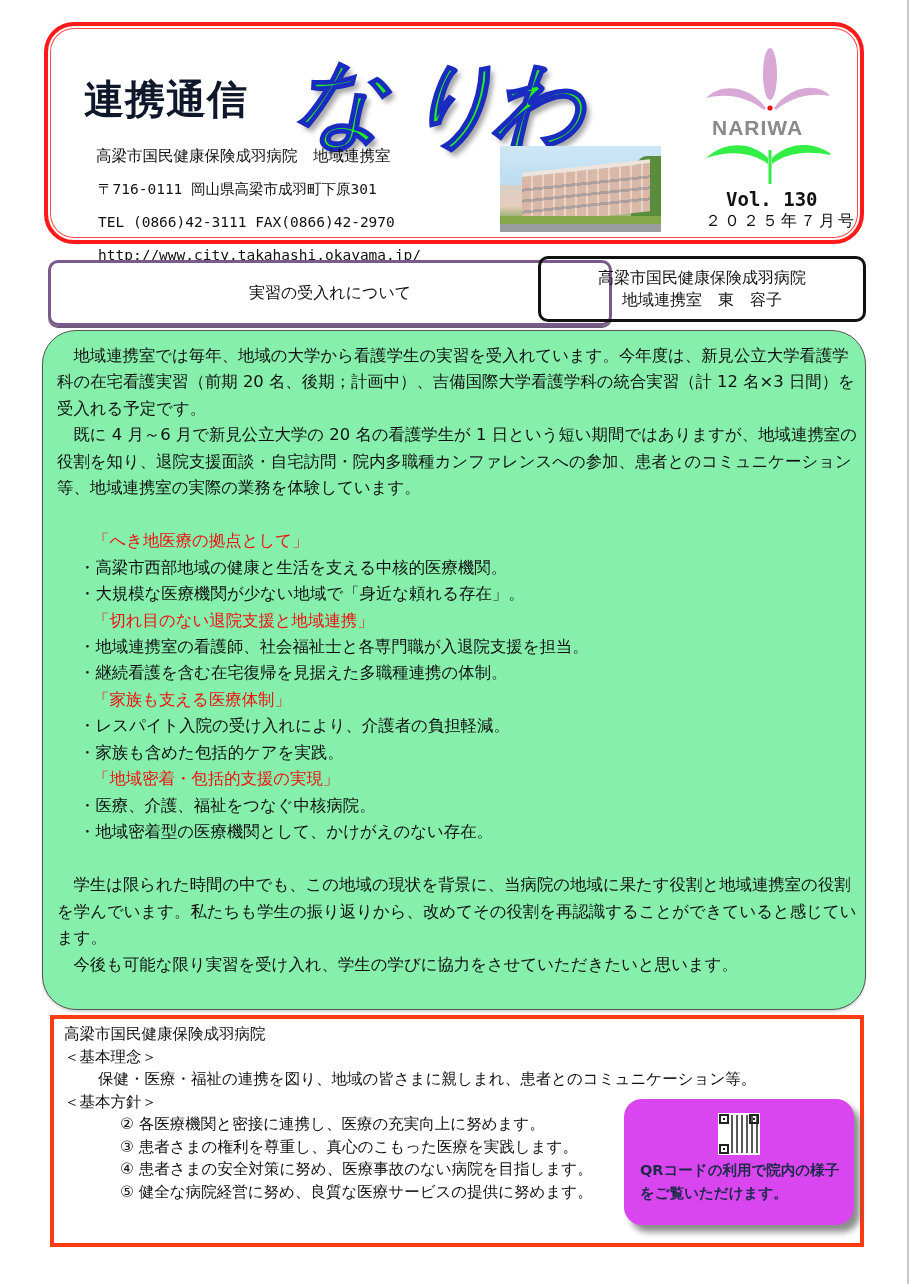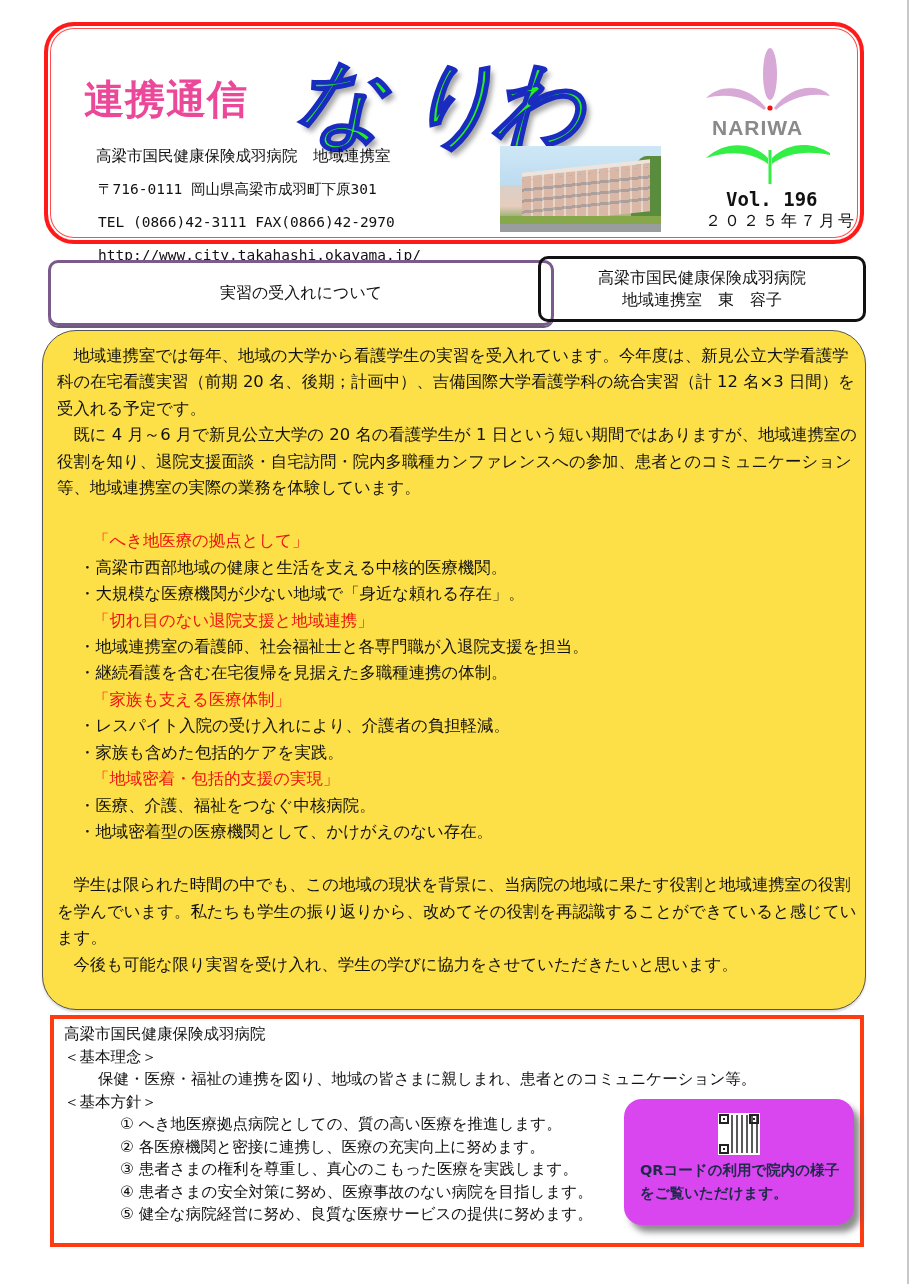--- a/index.html
+++ b/index.html
@@ -14,21 +14,21 @@
   }
 
   
   .masthead {
     position: absolute; left: 44px; top: 22px; width: 820px; height: 222px;
     border: 4px solid #ff1a1a; border-radius: 30px; box-sizing: border-box;
     box-shadow: inset 0 0 0 2px #fff, inset 0 0 0 3px #ff4d4d;
   }
   .title-renkei {
     position: absolute; left: 84px; top: 72px; font-size: 40px; font-weight: bold; letter-spacing: 1px;
-    color: #ec4899; font-family: "DejaVu Sans", sans-serif;
+    color: #0f172a; font-family: "DejaVu Sans", sans-serif;
   }
   .title-nariwa {
     position: absolute; left: 294px; top: 34px; height: 110px; width: 290px;
   }
   .title-nariwa span {
     position: absolute; font-size: 92px; font-weight: bold; font-style: italic;
     color: #22ee22;
     -webkit-text-stroke: 2px #1a2bbf;
     text-shadow: 4px 5px 5px rgba(0,0,0,0.35);
     font-family: "DejaVu Serif", serif;
@@ -65,38 +65,38 @@
   .vol {
     position: absolute; left: 726px; top: 188px; font-size: 19px; font-weight: bold; color: #111;
     font-family: "DejaVu Sans Mono", monospace;
   }
   .issue {
     position: absolute; left: 705px; top: 211px; font-size: 16px; color: #111; letter-spacing: 3px;
   }
 
   
   .title-box {
-    position: absolute; left: 48px; top: 260px; width: 506px; height: 66px; box-sizing: border-box;
+    position: absolute; left: 48px; top: 260px; width: 564px; height: 66px; box-sizing: border-box;
     border: 3px solid #7a5a8a; border-radius: 10px;
     box-shadow: 0 2px 0 #6b5a7a;
     display: flex; align-items: center; justify-content: center; font-size: 16px;
   }
   .author-box {
     position: absolute; left: 538px; top: 256px; width: 328px; height: 66px; box-sizing: border-box;
     border: 3px solid #111; border-radius: 10px;
     display: flex; flex-direction: column; align-items: center; justify-content: center;
     font-size: 16px; line-height: 22px;
   }
 
   
   .article {
     position: absolute; left: 42px; top: 330px; width: 824px; height: 680px; box-sizing: border-box;
     border: 1px solid #555; border-radius: 34px;
     box-shadow: 0 2px 2px rgba(0,0,0,0.15);
-    background: #fde047;
+    background: #86efac;
   }
   .article .body {
     position: absolute; left: 14px; top: 12px; width: 800px;
     font-size: 16.4px; line-height: 26.4px; color: #111;
   }
   .article p { margin: 0; text-indent: 1em; }
   .article .gap { height: 27px; }
   .article .sec { color: #ee1111; margin-left: 36px; }
   .article .bul { margin-left: 22px; }
 
@@ -161,21 +161,21 @@
 <svg class="logo" viewBox="0 0 130 140">
   <ellipse cx="70" cy="28" rx="7" ry="26" fill="#d8a8d6"></ellipse>
   <path d="M66 62 C50 40 22 36 6 52 C28 46 50 52 64 64 Z" fill="#d8a8d6"></path>
   <path d="M74 62 C90 40 118 36 130 50 C110 46 90 52 76 64 Z" fill="#d8a8d6"></path>
   <circle cx="70" cy="62" r="2.6" fill="#ee1111"></circle>
   <path d="M68 112 C52 96 26 94 6 112 C30 104 52 106 68 118 Z" fill="#33ee44"></path>
   <path d="M72 112 C88 96 114 94 134 110 C110 104 88 106 72 118 Z" fill="#33ee44"></path>
   <rect x="68.5" y="104" width="3" height="34" fill="#33ee44"></rect>
 </svg>
 <div class="logo-text">NARIWA</div>
-<div class="vol">Vol. 196</div>
+<div class="vol">Vol. 130</div>
 <div class="issue">２０２５年７月号</div>
 
 <div class="title-box">
   <span>実習の受入れについて</span>
 </div>
 <div class="author-box">
   <span>高梁市国民健康保険成羽病院</span>
   <span>地域連携室　東　容子</span>
 </div>
 
@@ -206,21 +206,20 @@
     <p>今後も可能な限り実習を受け入れ、学生の学びに協力をさせていただきたいと思います。</p>
   </div>
 </div>
 
 <div class="footer">
   <div class="ft">
     <div>高梁市国民健康保険成羽病院</div>
     <div>＜基本理念＞</div>
     <div class="indent1">保健・医療・福祉の連携を図り、地域の皆さまに親しまれ、患者とのコミュニケーション等。</div>
     <div>＜基本方針＞</div>
-    <div class="indent2">① へき地医療拠点病院としての、質の高い医療を推進します。</div>
     <div class="indent2">② 各医療機関と密接に連携し、医療の充実向上に努めます。</div>
     <div class="indent2">③ 患者さまの権利を尊重し、真心のこもった医療を実践します。</div>
     <div class="indent2">④ 患者さまの安全対策に努め、医療事故のない病院を目指します。</div>
     <div class="indent2">⑤ 健全な病院経営に努め、良質な医療サービスの提供に努めます。</div>
   </div>
 
   <div class="qr-card">
     <div class="qr">
       <div class="dots"></div>
       <div class="fp" style="left:1px; top:1px;"></div>

